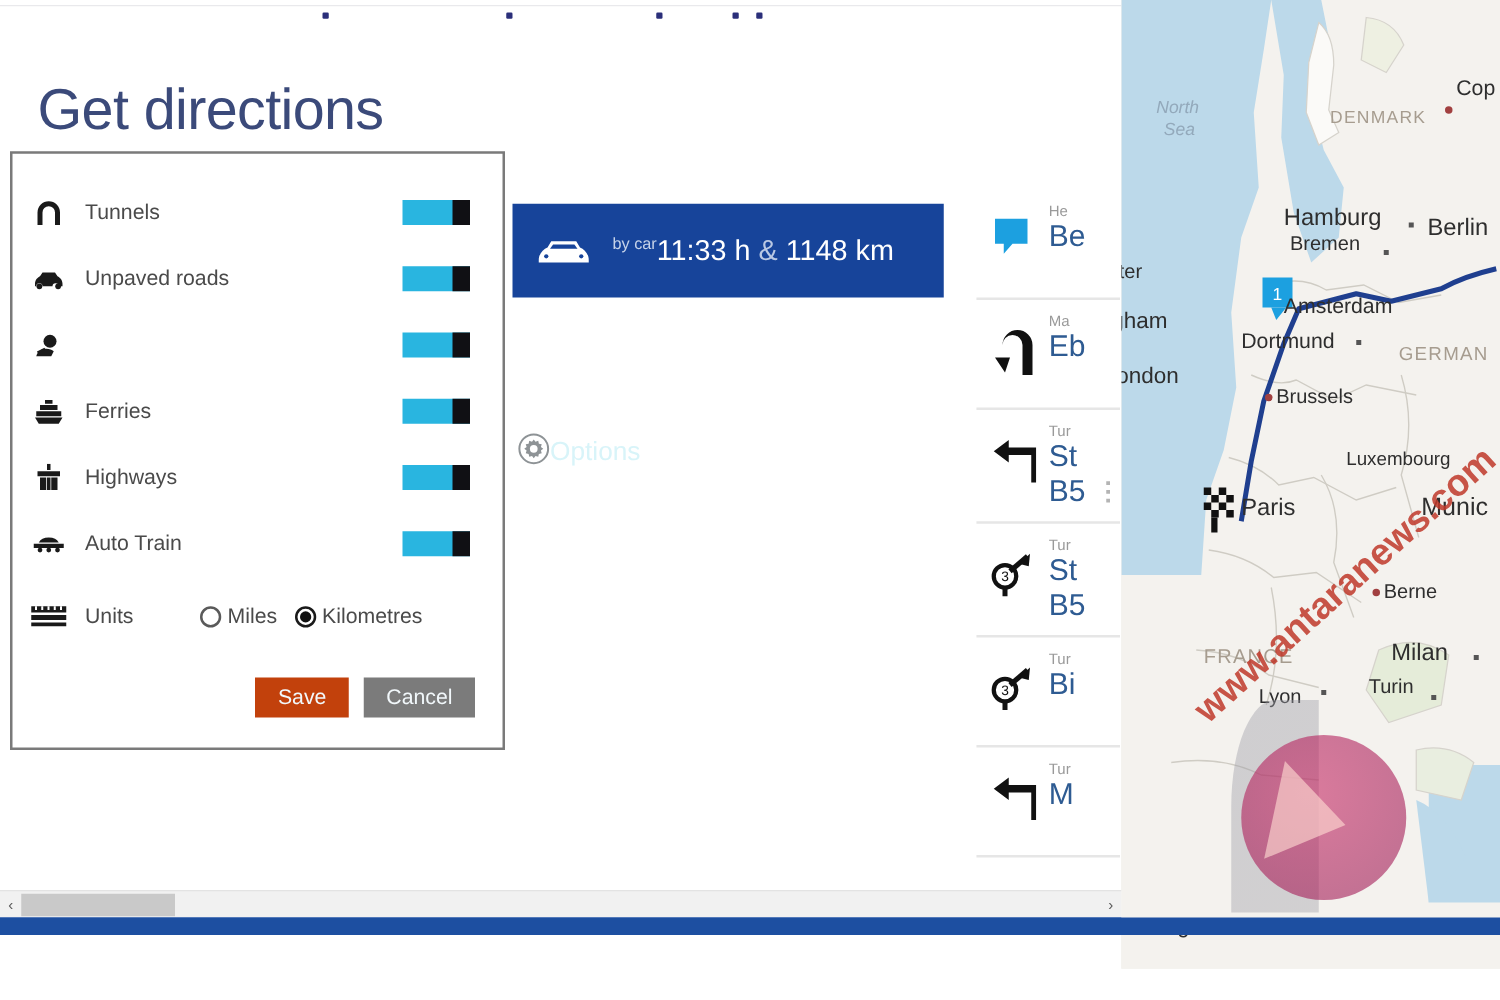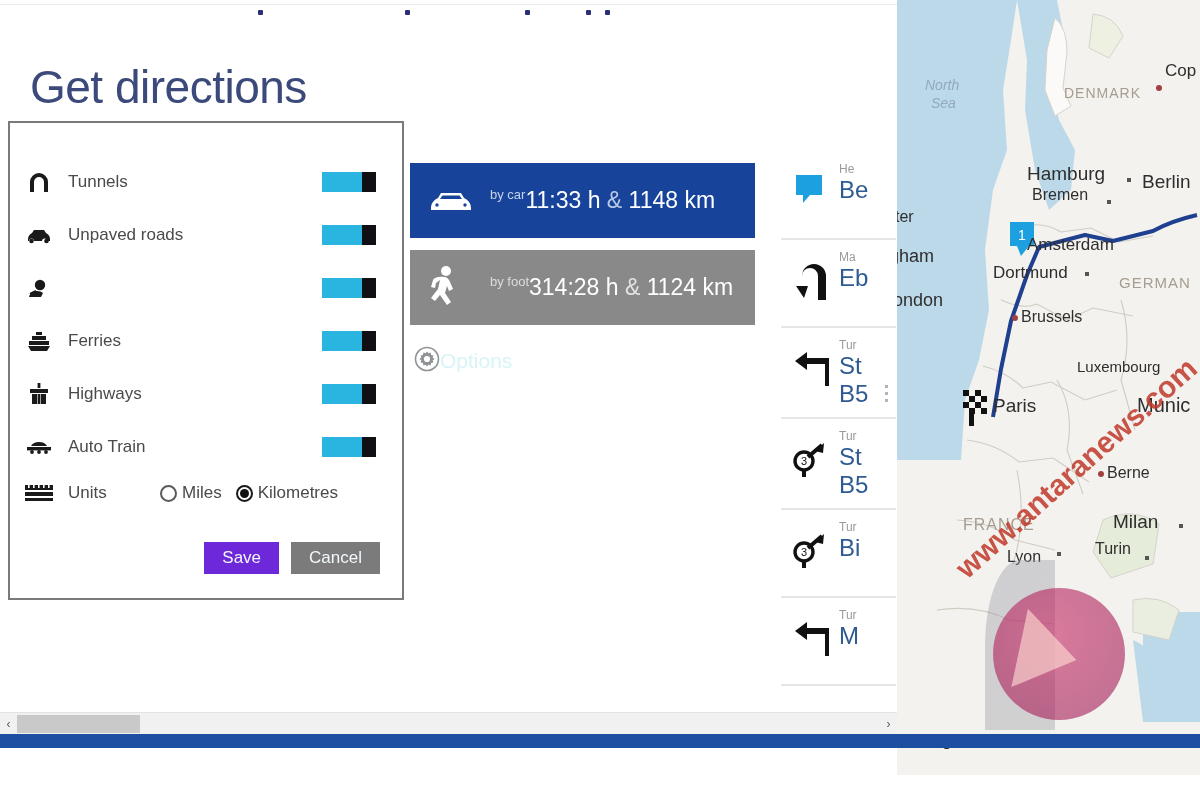--- a/index.html
+++ b/index.html
@@ -36,21 +36,21 @@
     white-space: nowrap;
   }
 
   
   .dialog {
     position: absolute; left: 8px; top: 121px;
     width: 396px; height: 479px;
     background: #ffffff;
     border: 2px solid #7a7a7a;
   }
-  .opt-list { position: absolute; left: 0; top: 32px; width: 100%; }
+  .opt-list { position: absolute; left: 0; top: 20px; width: 100%; }
   .opt-row {
     position: relative;
     height: 53px;
     display: flex; align-items: center;
   }
   .opt-icon {
     width: 58px; display: flex; align-items: center; justify-content: center;
     color: #1a1a1a;
   }
   .opt-icon svg { display: block; }
@@ -86,21 +86,21 @@
 
   
   .dlg-buttons {
     position: absolute; right: 22px; bottom: 24px;
     display: flex; gap: 12px;
   }
   .btn {
     border: none; padding: 0 18px; height: 32px; line-height: 32px;
     font-size: 17px; color: #f2f8fb; font-family: inherit; cursor: pointer;
   }
-  .btn-save { background: #6d28d9; min-width: 68px; }
+  .btn-save { background: #c2410c; min-width: 68px; }
   .btn-cancel { background: #7b7b7b; min-width: 88px; }
 
   
   .modes { position: absolute; left: 410px; top: 163px; width: 345px; }
   .mode-tile {
     position: relative; height: 75px; display: flex; align-items: center;
     padding-left: 18px; margin-bottom: 12px;
   }
   .mode-tile.car { background: #17449a; }
   .mode-tile.foot { background: #898989; }
@@ -369,32 +369,20 @@
             <circle cx="9" cy="17" r="1.7" fill="#17449a"></circle>
             <circle cx="37" cy="17" r="1.7" fill="#17449a"></circle>
           </svg>
       </span>
       <span class="mode-text">
         <span class="mode-sub">by car</span>
         <span class="mode-main"><span>11:33 h</span> <span class="mode-amp">&amp;</span> <span>1148 km</span></span>
       </span>
     </div>
 
-    <div class="mode-tile foot">
-      <span class="mode-ico">
-        <svg width="34" height="46" viewBox="0 0 34 46">
-            <circle cx="18" cy="6" r="5" fill="#fff"></circle>
-            <path d="M16 12c3 0 5 2 6 5l3 7-4 2-2-5-2 7 6 9-4 3-7-10-5 6-4-3 7-9 2-9-4 3-1 5-4-1 2-7c1-2 5-4 11-3z" fill="#fff"></path>
-          </svg>
-      </span>
-      <span class="mode-text">
-        <span class="mode-sub">by foot</span>
-        <span class="mode-main"><span>314:28 h</span> <span class="mode-amp">&amp;</span> <span>1124 km</span></span>
-      </span>
-    </div>
   </div>
 
   <div class="options-link">
     <span class="gear">
       <svg width="26" height="26" viewBox="0 0 26 26">
           <circle cx="13" cy="13" r="11.5" fill="none" stroke="currentColor" stroke-width="1.6"></circle>
           <path d="M13 5.5l1.4 1.8 2.2-.7.5 2.3 2.3.5-.7 2.2L20.6 13l-1.9 1.4.7 2.2-2.3.5-.5 2.3-2.2-.7L13 20.5l-1.4-1.8-2.2.7-.5-2.3-2.3-.5.7-2.2L5.4 13l1.9-1.4-.7-2.2 2.3-.5.5-2.3 2.2.7z" fill="currentColor"></path>
           <circle cx="13" cy="13" r="3.1" fill="#fff"></circle>
         </svg>
     </span>

